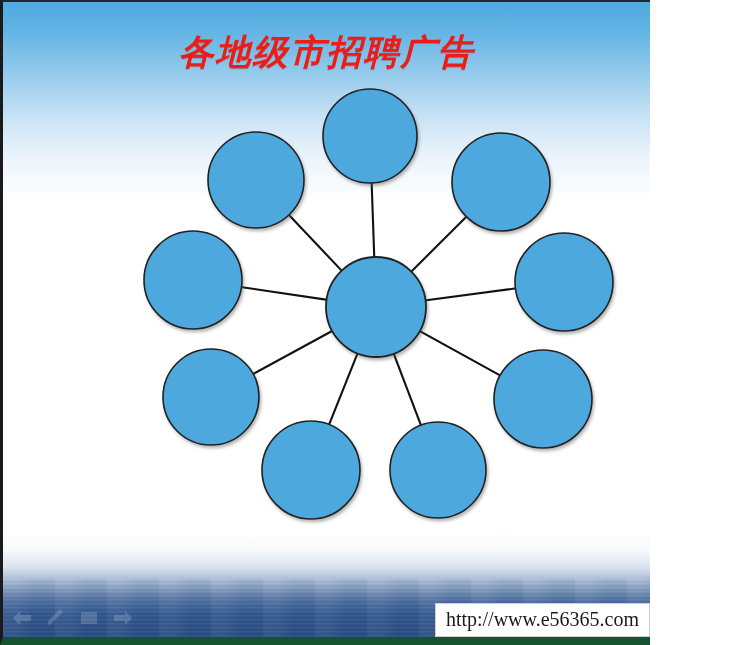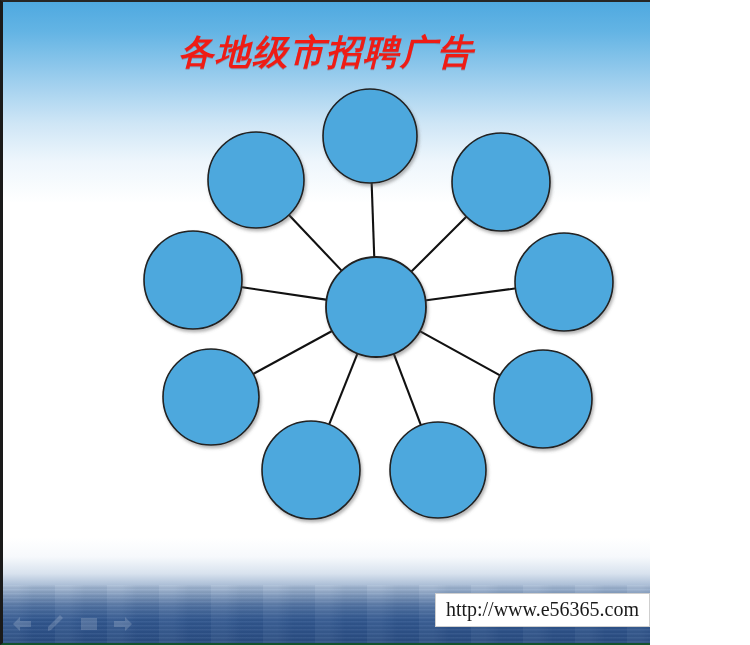--- a/index.html
+++ b/index.html
@@ -14,21 +14,21 @@
 
   #slide {
     position: relative;
     width: 650px;
     height: 645px;
     overflow: hidden;
     background: #0f172a;
     box-sizing: border-box;
     border-left: 3px solid #1a1a1a;
     border-top: 2px solid #262626;
-    border-bottom: 2px solid #14532d;
+    border-bottom: 8px solid #14532d;
   }
 
   
   .sky {
     position: absolute;
     left: 0; top: 0;
     width: 100%;
     height: 210px;
     background: linear-gradient(to bottom,
         #4fa9e0 0%,
@@ -139,21 +139,21 @@
     left: 648px;
     top: 519px;
     width: 96px;
     height: 82px;
   }
 
   
   .watermark {
     position: absolute;
     right: 0px;
-    bottom: 16px;
+    bottom: 0px;
     background: #ffffff;
     border: 1px solid #cfcfcf;
     padding: 3px 10px 5px 10px;
     font-family: "Liberation Serif", serif;
     font-size: 20px;
     line-height: 24px;
     color: #1b1b1b;
     white-space: nowrap;
   }
 </style>

